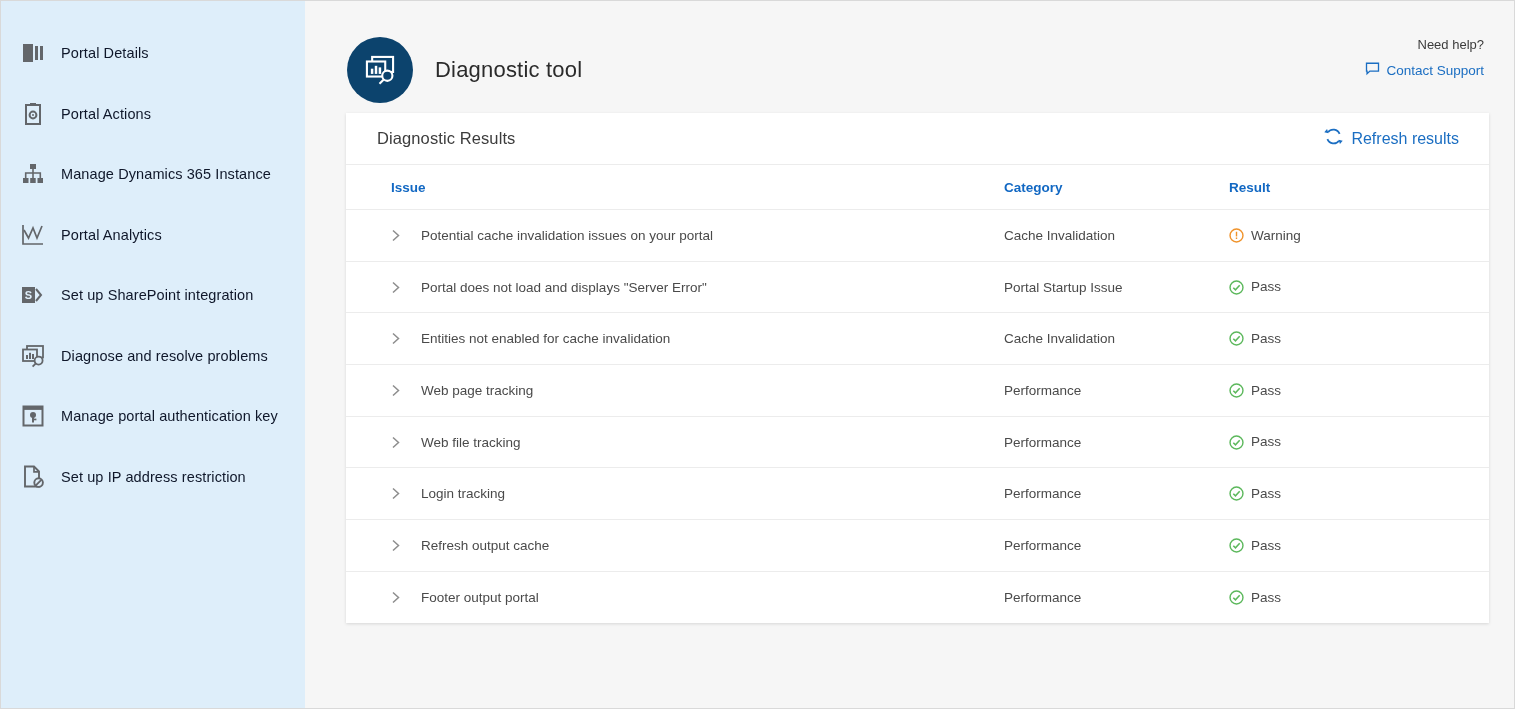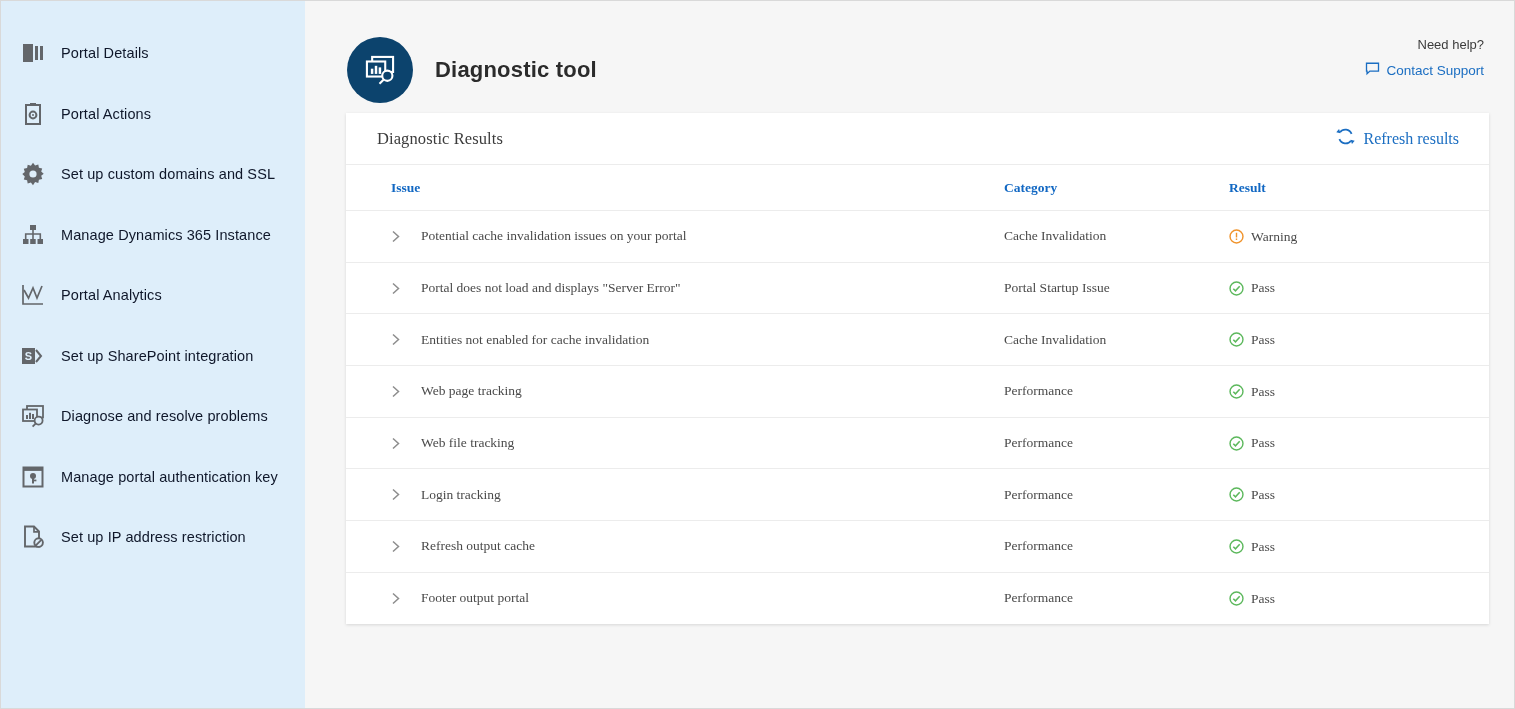--- a/index.html
+++ b/index.html
@@ -72,21 +72,21 @@
     border-radius: 50%;
     background: #0c436d;
     display: flex;
     align-items: center;
     justify-content: center;
     flex: 0 0 66px;
   }
   .head-title {
     margin-left: 22px;
     font-size: 22px;
-    font-weight: bold;
+    font-weight: normal;
     color: #2b2b2b;
     letter-spacing: .2px;
   }
   .head-right {
     position: absolute;
     right: 30px; top: 36px;
     text-align: right;
   }
   .need-help {
     font-size: 13px;
@@ -107,21 +107,20 @@
 
   
   .card {
     position: absolute;
     left: 345px - 304px;
     left: 41px;
     top: 112px;
     width: 1143px;
     background: #ffffff;
     box-shadow: 0 1px 3px rgba(0,0,0,.13);
-    font-family: Liberation Serif, serif;
   }
   .card-head {
     position: relative;
     height: 52px;
     display: flex;
     align-items: center;
     padding: 0 0 0 31px;
     border-bottom: 1px solid #ececec;
   }
   .card-title {
@@ -212,29 +211,20 @@
         <svg width="26" height="26" viewBox="0 0 26 26">
             <rect x="6" y="4" width="14" height="19" fill="none" stroke="#63666a" stroke-width="2"></rect>
             <rect x="10" y="2" width="6" height="3" fill="#63666a"></rect>
             <circle cx="13" cy="14" r="3.4" fill="none" stroke="#63666a" stroke-width="2"></circle>
             <circle cx="13" cy="14" r="1" fill="#63666a"></circle>
           </svg>
       </span>
       <span class="side-label">Portal Actions</span>
     </div>
 
-    <div class="side-item">
-      <span class="side-ico">
-        <svg width="26" height="26" viewBox="0 0 26 26">
-            <path fill="#63666a" d="M13 1.8l2.1 2.6 3.2-1 .6 3.3 3.3.7-1 3.2 2.5 2.1-2.5 2.1 1 3.2-3.3.7-.6 3.3-3.2-1L13 24.2l-2.1-2.6-3.2 1-.6-3.3-3.3-.7 1-3.2L2.3 13l2.5-2.1-1-3.2 3.3-.7.6-3.3 3.2 1z"></path>
-            <circle cx="13" cy="13" r="3.6" fill="#deeefa"></circle>
-          </svg>
-      </span>
-      <span class="side-label">Set up custom domains and SSL</span>
-    </div>
 
 
     <div class="side-item">
       <span class="side-ico">
         <svg width="26" height="26" viewBox="0 0 26 26">
             <rect x="10" y="3" width="6" height="5" fill="#63666a"></rect>
             <rect x="3" y="17" width="5.5" height="5" fill="#63666a"></rect>
             <rect x="10.2" y="17" width="5.5" height="5" fill="#63666a"></rect>
             <rect x="17.5" y="17" width="5.5" height="5" fill="#63666a"></rect>
             <path stroke="#63666a" stroke-width="1.6" fill="none" d="M13 8v4M5.7 17v-5h14.6v5M13 12v5"></path>

